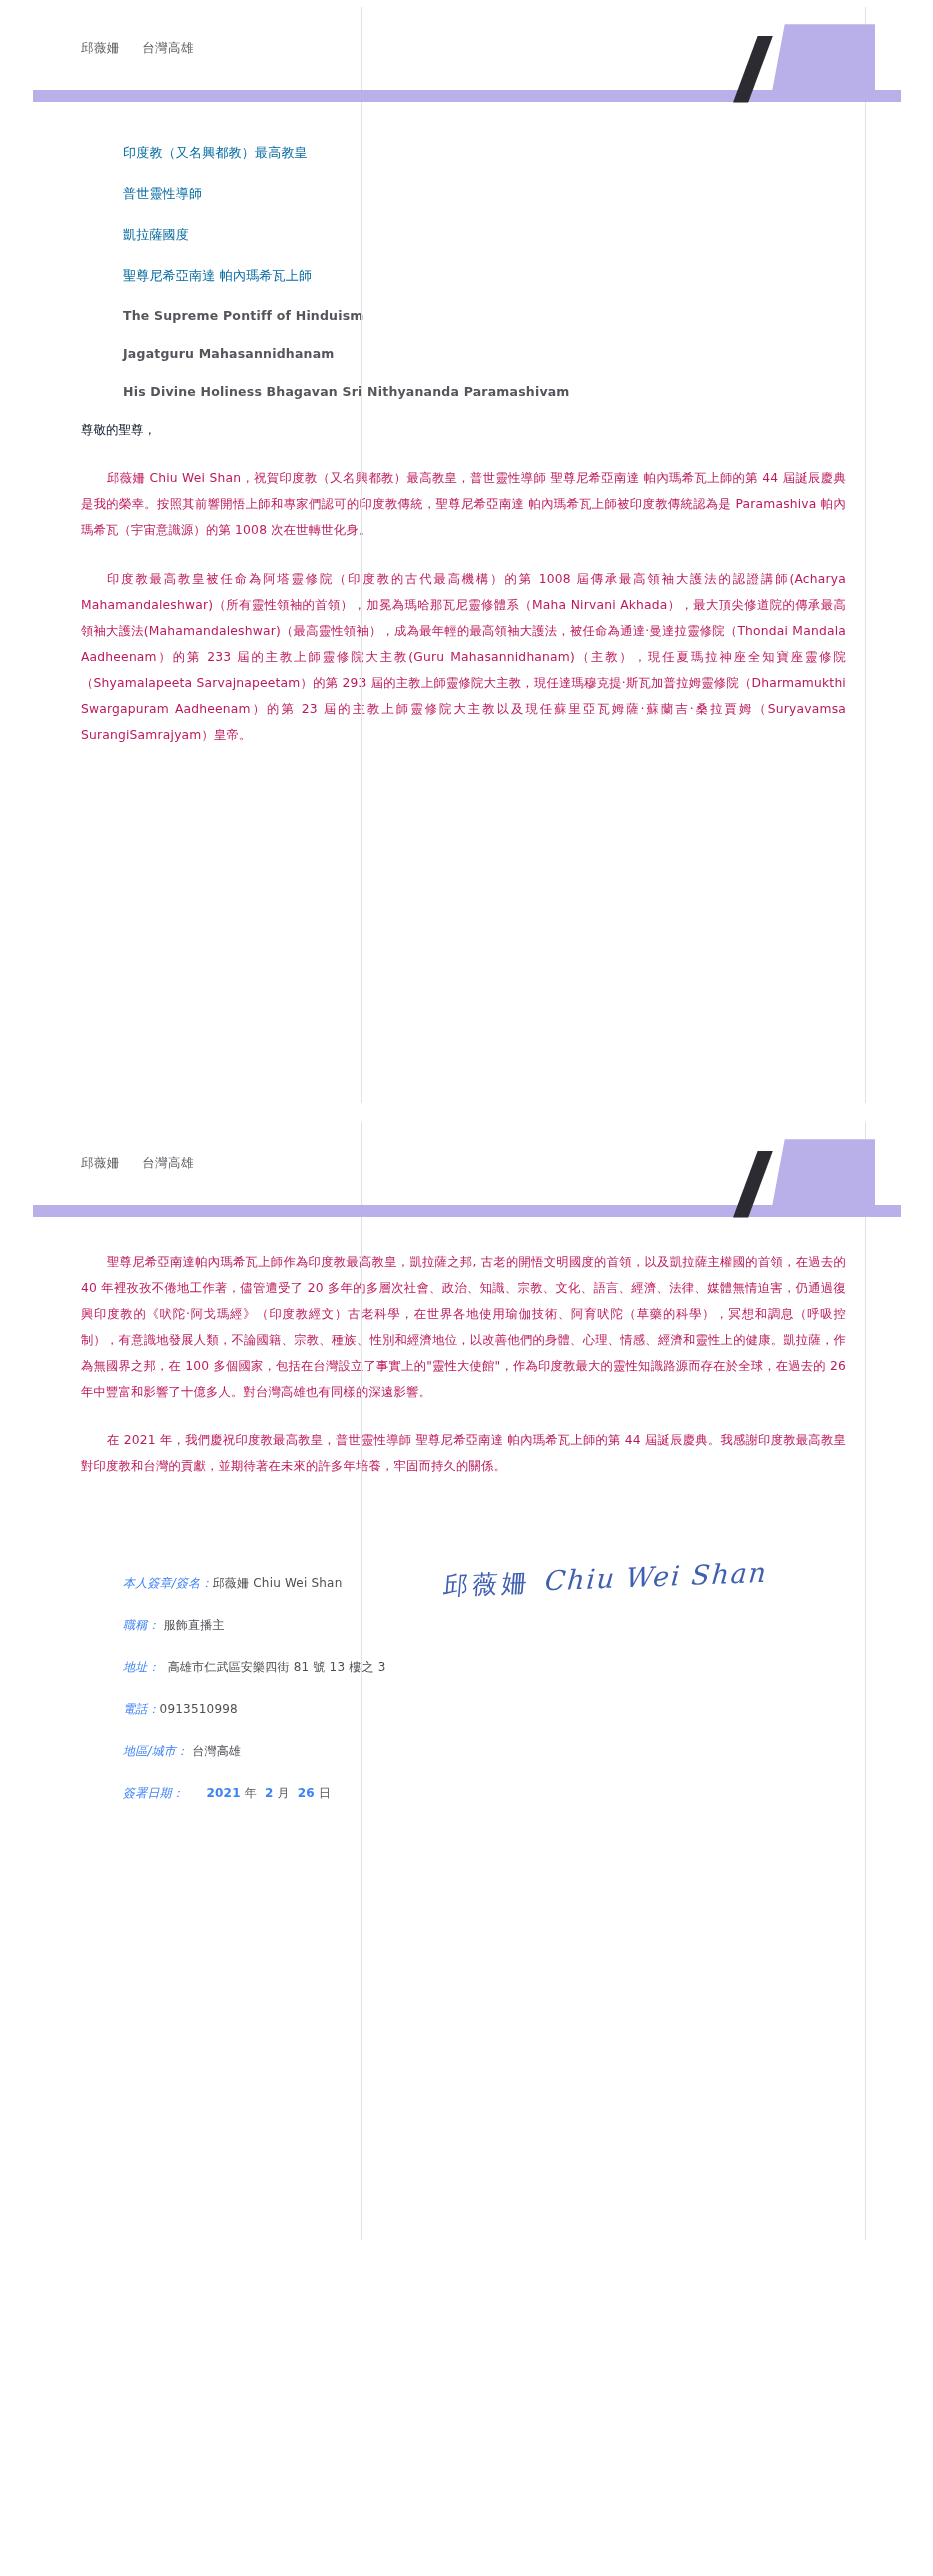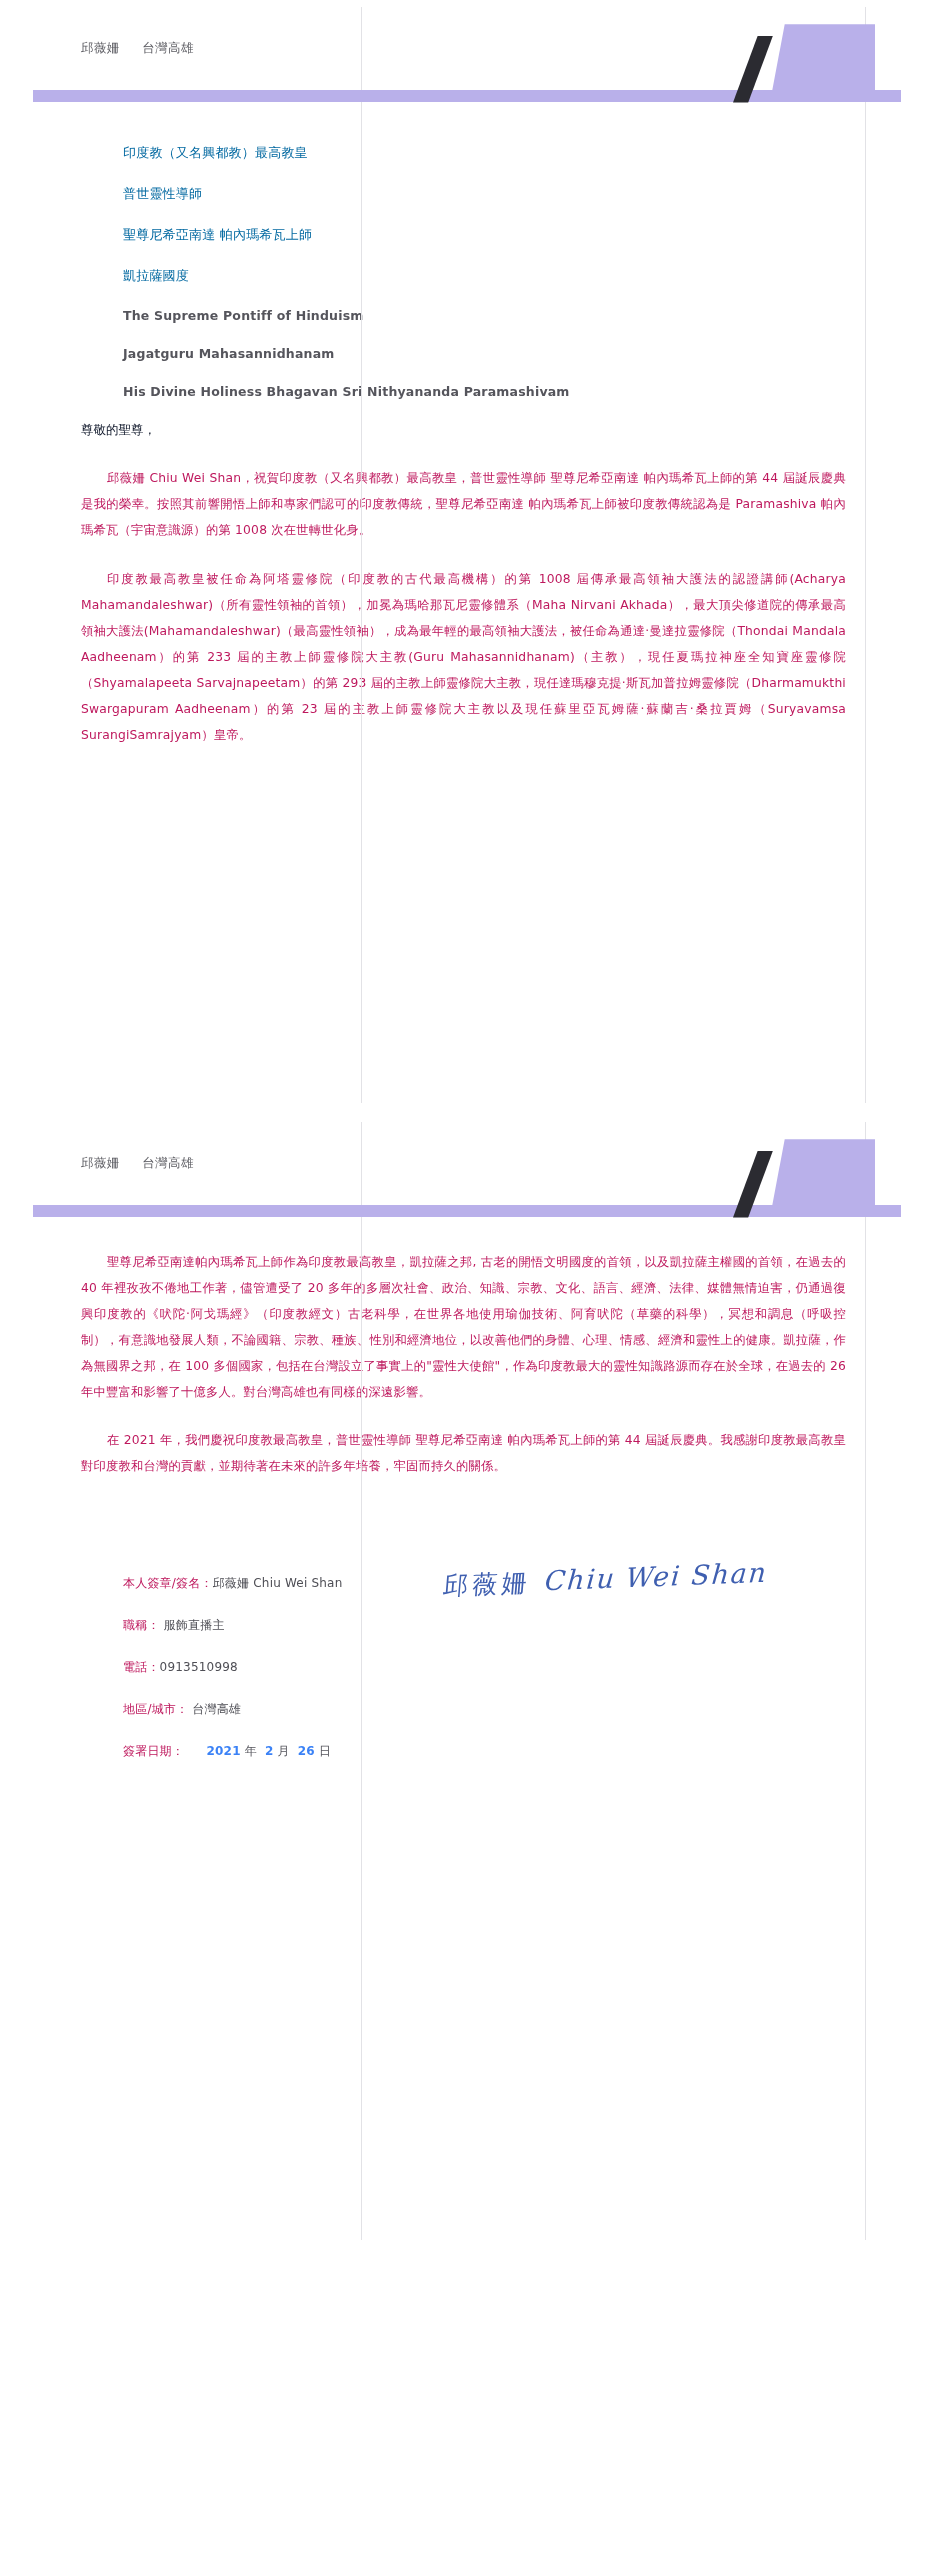--- a/index.html
+++ b/index.html
@@ -119,21 +119,21 @@
     padding: 0 0 0 90px;
     position: relative;
   }
   .form-row {
     font-size: 12px;
     color: #55555c;
     margin-bottom: 25px;
     white-space: nowrap;
     letter-spacing: 0.2px;
   }
-  .form-row .lbl { color: #be185d; }
+  .form-row .lbl { color: #3b82f6; font-style: italic; }
   .form-row .val { color: #4e4e55; }
   .date-row .dgap { display: inline-block; width: 22.5px; }
   .date-row .dnum { font-weight: bold; color: #3b82f6; }
 
   .signature {
     position: absolute;
     left: 410px;
     top: -12px;
     font-family: "DejaVu Serif", "Liberation Serif", serif;
     font-size: 27px;
@@ -164,22 +164,22 @@
       <span>邱薇姍</span><span class="gap"></span><span>台灣高雄</span>
     </div>
     <div class="lh-bar"></div>
     <div class="lh-block"></div>
     <div class="lh-slash"></div>
   </div>
 
   <div class="titles">
     <div class="title-line">印度教（又名興都教）最高教皇</div>
     <div class="title-line">普世靈性導師</div>
+    <div class="title-line">凱拉薩國度</div>
     <div class="title-line">聖尊尼希亞南達 帕內瑪希瓦上師</div>
-    <div class="title-line">凱拉薩國度</div>
     <div class="title-line en">The Supreme Pontiff of Hinduism</div>
     <div class="title-line en">Jagatguru Mahasannidhanam</div>
     <div class="title-line en">His Divine Holiness Bhagavan Sri Nithyananda Paramashivam</div>
   </div>
 
   <div class="body-wrap">
     <div class="salutation">尊敬的聖尊，</div>
     <p class="para">邱薇姍 Chiu Wei Shan，祝賀印度教（又名興都教）最高教皇，普世靈性導師 聖尊尼希亞南達 帕內瑪希瓦上師的第 44 屆誕辰慶典是我的榮幸。按照其前響開悟上師和專家們認可的印度教傳統，聖尊尼希亞南達 帕內瑪希瓦上師被印度教傳統認為是 Paramashiva 帕內瑪希瓦（宇宙意識源）的第 1008 次在世轉世化身。</p>
     <p class="para p2">印度教最高教皇被任命為阿塔靈修院（印度教的古代最高機構）的第 1008 屆傳承最高領袖大護法的認證講師(Acharya Mahamandaleshwar)（所有靈性領袖的首領），加冕為瑪哈那瓦尼靈修體系（Maha Nirvani Akhada），最大頂尖修道院的傳承最高領袖大護法(Mahamandaleshwar)（最高靈性領袖），成為最年輕的最高領袖大護法，被任命為通達·曼達拉靈修院（Thondai Mandala Aadheenam）的第 233 屆的主教上師靈修院大主教(Guru Mahasannidhanam)（主教），現任夏瑪拉神座全知寶座靈修院（Shyamalapeeta Sarvajnapeetam）的第 293 屆的主教上師靈修院大主教，現任達瑪穆克提·斯瓦加普拉姆靈修院（Dharmamukthi Swargapuram Aadheenam）的第 23 屆的主教上師靈修院大主教以及現任蘇里亞瓦姆薩·蘇蘭吉·桑拉賈姆（Suryavamsa SurangiSamrajyam）皇帝。</p>
   </div>
@@ -212,20 +212,23 @@
     </div>
 
     <div class="signature">
       <span class="cjk">邱薇姍</span><span class="latin">Chiu Wei Shan</span>
     </div>
 
     <div class="form-row">
       <span class="lbl">職稱：</span>&nbsp;<span class="val">服飾直播主</span>
     </div>
 
+    <div class="form-row">
+      <span class="lbl">地址：</span>&nbsp;&nbsp;<span class="val">高雄市仁武區安樂四街 81 號 13 樓之 3</span>
+    </div>
 
     <div class="form-row">
       <span class="lbl">電話：</span><span class="val">0913510998</span>
     </div>
 
     <div class="form-row">
       <span class="lbl">地區/城市：</span>&nbsp;<span class="val">台灣高雄</span>
     </div>
 
     <div class="form-row date-row">

